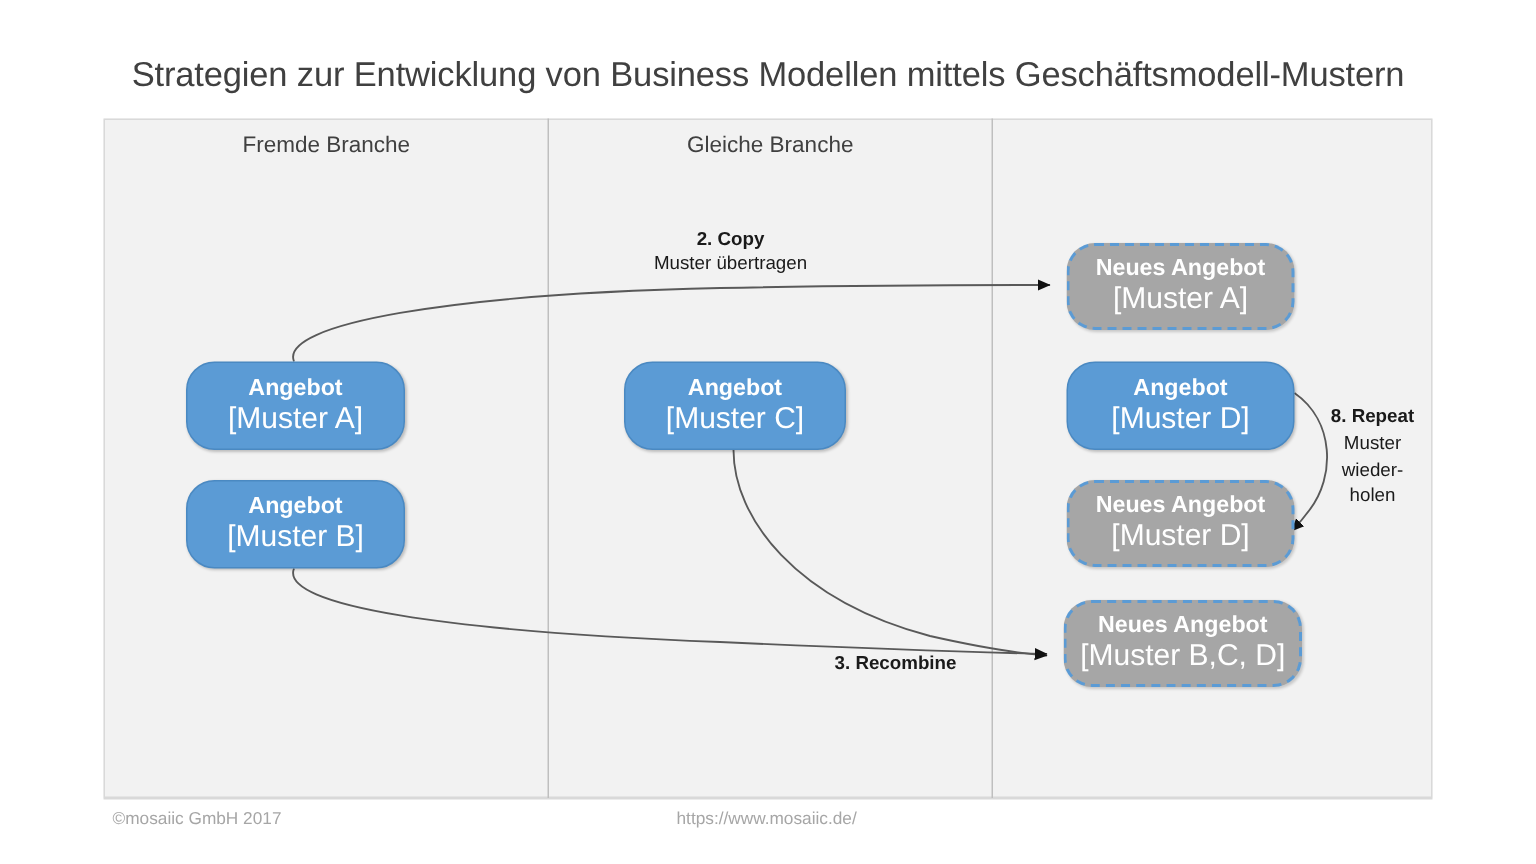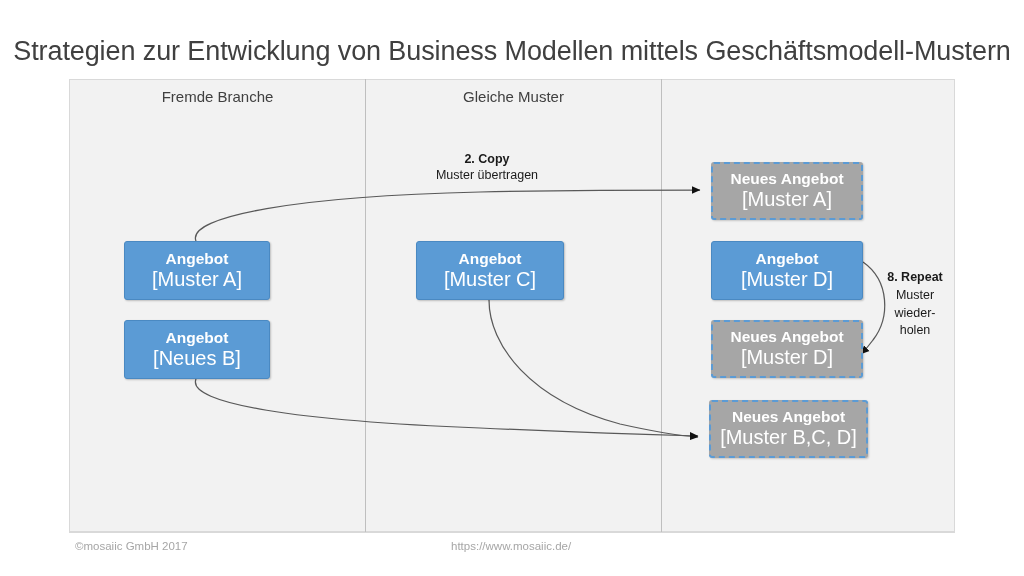--- a/index.html
+++ b/index.html
@@ -18,21 +18,21 @@
     position: absolute;
     left: 0; top: 0;
     width: 1024px; height: 576px;
     background: #ffffff;
   }
   #title {
     position: absolute;
     left: 0; top: 36px;
     width: 1024px;
     text-align: center;
-    font-size: 27px;
+    font-size: 23px;
     color: #404040;
     font-weight: 400;
     letter-spacing: -0.1px;
     white-space: nowrap;
   }
   
   #panel {
     position: absolute;
     left: 69px; top: 79px;
     width: 886px; height: 453px;
@@ -61,21 +61,21 @@
     white-space: nowrap;
   }
   #header-fremde      { left: 70px;  width: 295px; }
   #header-gleiche     { left: 366px; width: 295px; }
   #header-unternehmen { left: 662px; width: 293px; }
 
   
   .box {
     position: absolute;
     box-sizing: border-box;
-    border-radius: 3px;
+    border-radius: 19px;
     display: flex;
     flex-direction: column;
     align-items: center;
     justify-content: center;
     color: #ffffff;
     text-align: center;
     line-height: 1.18;
   }
   .box .l1 {
     font-weight: bold;
@@ -150,21 +150,21 @@
 
 <div id="slide">
 
   <div id="title">Strategien zur Entwicklung von Business Modellen mittels Geschäftsmodell-Mustern</div>
 
   <div id="panel"></div>
   <div class="col-divider" id="divider-1"></div>
   <div class="col-divider" id="divider-2"></div>
 
   <div class="col-header" id="header-fremde">Fremde Branche</div>
-  <div class="col-header" id="header-gleiche">Gleiche Muster</div>
+  <div class="col-header" id="header-gleiche">Gleiche Branche</div>
 
   <svg id="arrows" viewBox="0 0 1024 576">
     <defs>
       <marker id="ah" markerWidth="9" markerHeight="9" refX="8.2" refY="4.5" orient="auto" markerUnits="userSpaceOnUse">
         <path d="M0,0.7 L8.6,4.5 L0,8.3 Z" fill="#111111"></path>
       </marker>
     </defs>
 
     <path d="M 196,241 C 186,216 300,196 480,192 C 580,190 650,190 700,190" fill="none" stroke="#595959" stroke-width="1.25" marker-end="url(#ah)"></path>
 
@@ -175,21 +175,21 @@
     <path d="M 863,262 C 890,281 890,318 873,340 C 868,347 864,351 861,354" fill="none" stroke="#595959" stroke-width="1.25" marker-end="url(#ah)"></path>
   </svg>
 
   <div class="box blue" id="box-a">
     <span class="l1">Angebot</span>
     <span class="l2">[Muster A]</span>
   </div>
 
   <div class="box blue" id="box-b">
     <span class="l1">Angebot</span>
-    <span class="l2">[Neues B]</span>
+    <span class="l2">[Muster B]</span>
   </div>
 
   <div class="box blue" id="box-c">
     <span class="l1">Angebot</span>
     <span class="l2">[Muster C]</span>
   </div>
 
   <div class="box grey" id="box-na">
     <span class="l1">Neues Angebot</span>
     <span class="l2">[Muster A]</span>
@@ -209,20 +209,21 @@
     <span class="l1">Neues Angebot</span>
     <span class="l2">[Muster B,C, D]</span>
   </div>
 
   <div class="annot" id="annot-copy">
     <div class="hd">2. Copy</div>
     <div class="sub">Muster übertragen</div>
   </div>
 
   <div class="annot" id="annot-recombine">
+    <div class="hd">3. Recombine</div>
   </div>
 
   <div class="annot" id="annot-repeat">
     <div class="hd">8. Repeat</div>
     <div class="sub">Muster</div>
     <div class="sub">wieder-</div>
     <div class="sub">holen</div>
   </div>
 
   <div id="footer-rule"></div>

